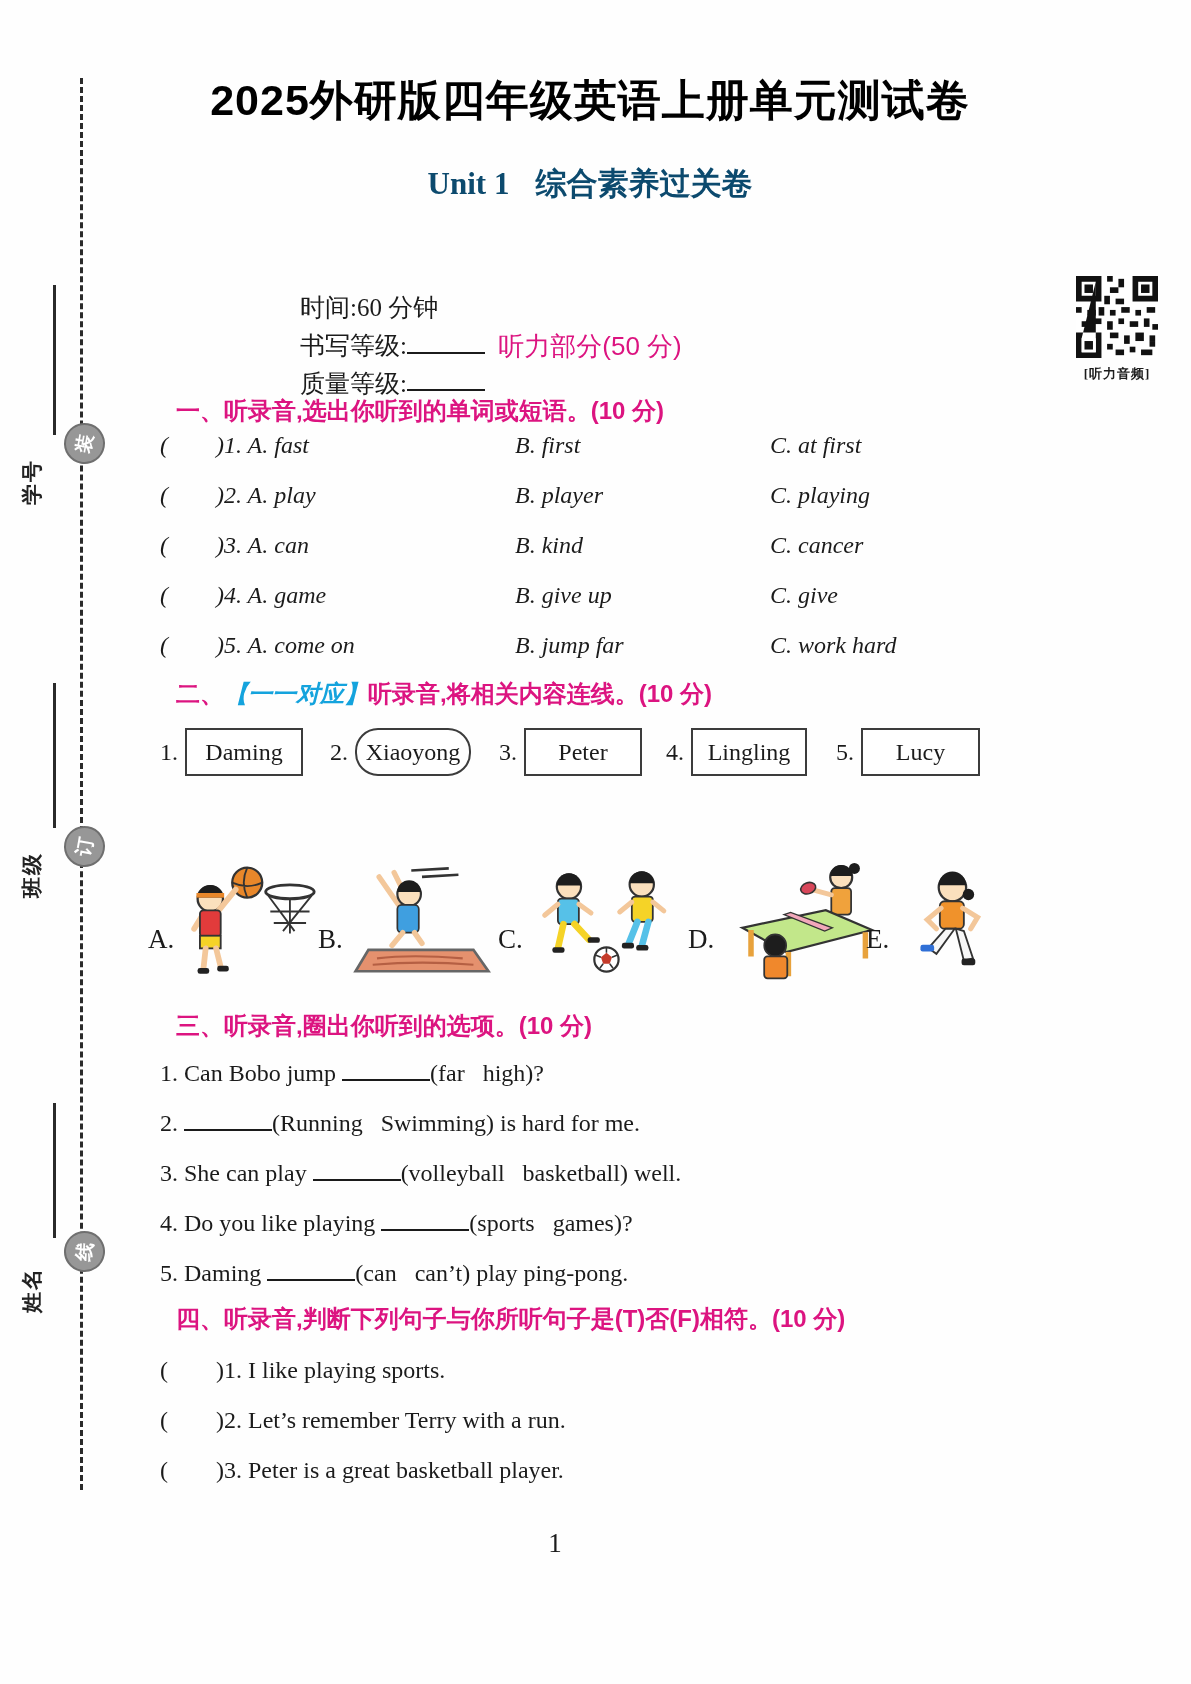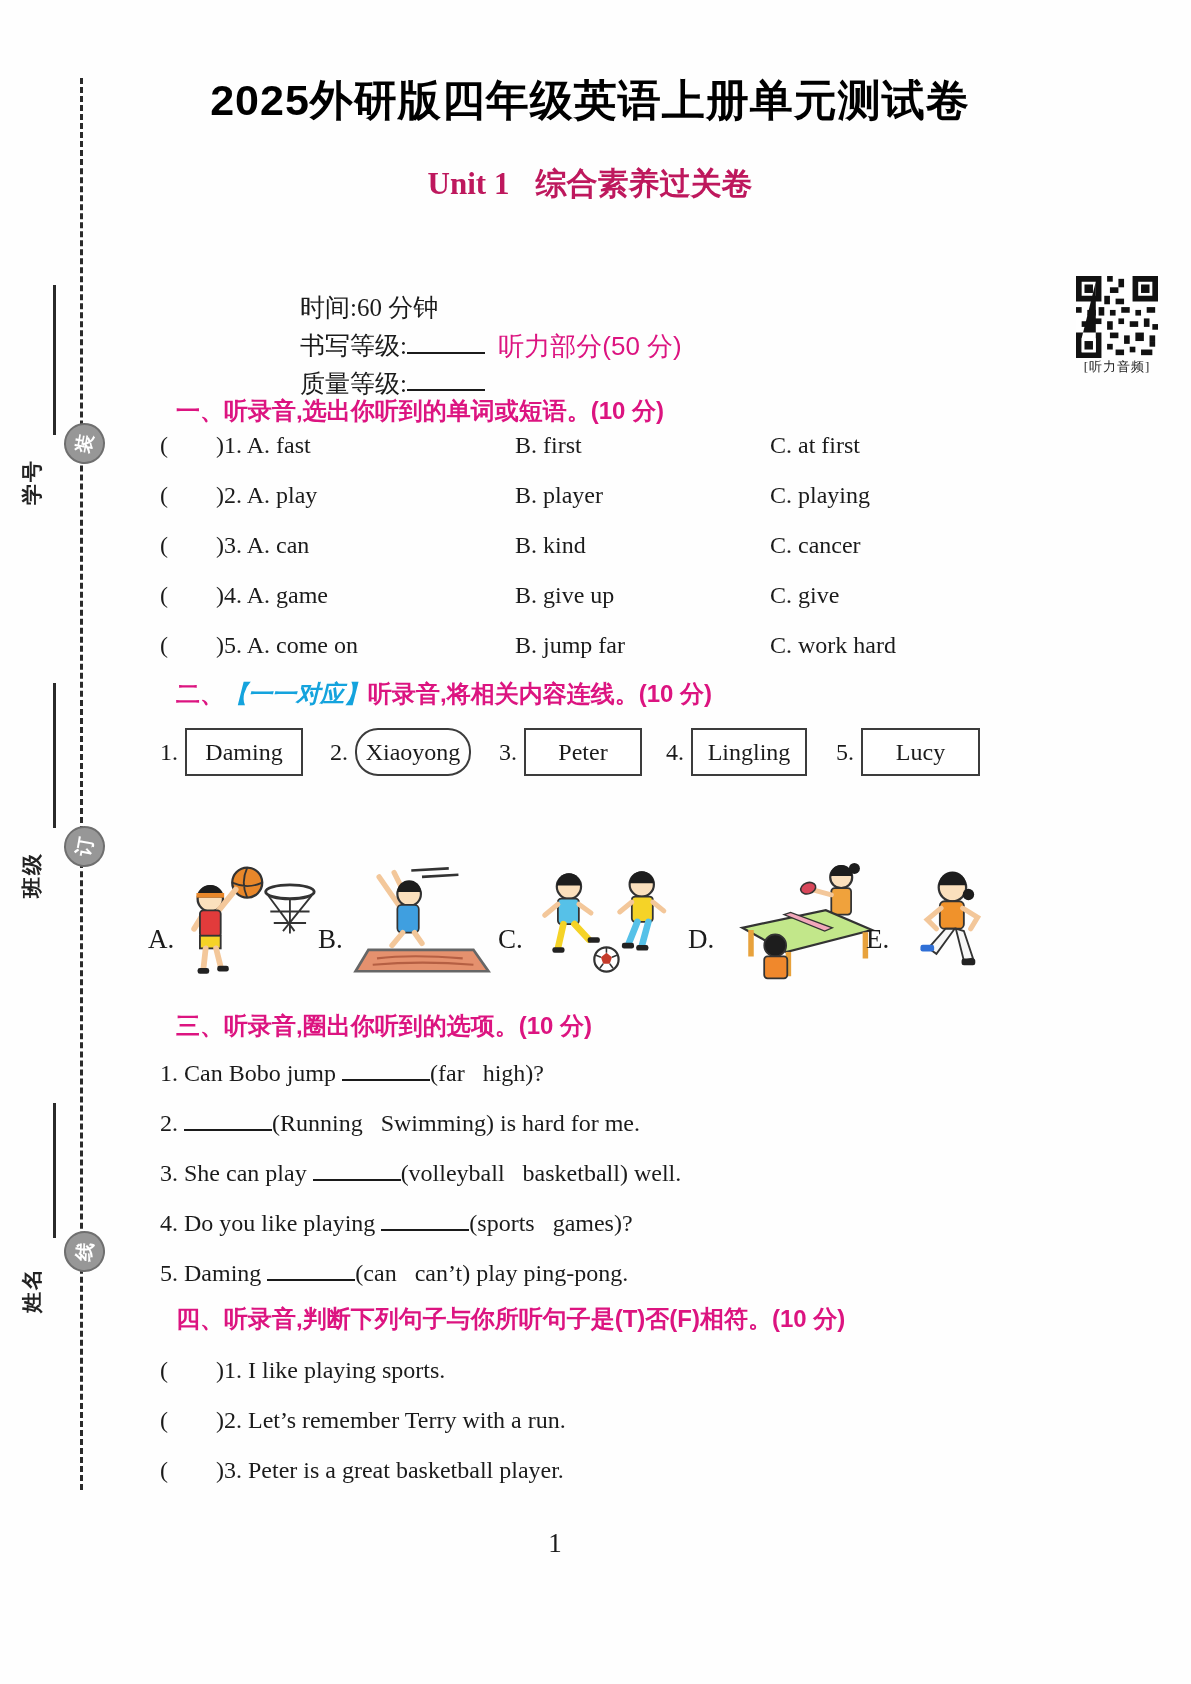--- a/index.html
+++ b/index.html
@@ -19,44 +19,44 @@
         background:#979797;border:2px solid #6f6f6f;display:flex;align-items:center;
         justify-content:center;color:#ffffff;font-family:"Liberation Sans",sans-serif;
         font-size:19px;font-weight:bold;transform:rotate(-80deg);}
   .sl1{top:423px;} .sl2{top:826px;} .sl3{top:1231px;}
 
   
   .title{position:absolute;top:72px;left:110px;width:960px;text-align:center;
          font-family:"Liberation Sans",sans-serif;font-weight:900;font-size:43px;
          letter-spacing:1px;color:#000;}
   .subtitle{position:absolute;top:163px;left:110px;width:960px;text-align:center;font-size:31px;
-            font-weight:bold;color:#be185d;}
+            font-weight:bold;color:#0c4a6e;}
   .subtitle .en{font-family:"Liberation Serif",serif;margin-right:26px;}
   .subtitle .cn{font-family:"Liberation Sans",sans-serif;}
   .inforow{position:absolute;top:263px;left:275px;font-size:25px;white-space:pre;}
   .inforow .gap{display:inline-block;width:28px;}
   .blankline{display:inline-block;border-bottom:2.5px solid #1b1b1b;height:1.1em;}
   .w75{width:78px;} .w88{width:88px;}
 
   .qr{position:absolute;top:276px;left:1076px;width:82px;text-align:center;}
   .qr svg{display:block;}
-  .qr-caption{margin-top:0;font-size:13px;letter-spacing:1px;white-space:nowrap;}
+  .qr-caption{margin-top:7px;font-size:13px;letter-spacing:1px;white-space:nowrap;font-weight:bold;}
 
   
   .part-title{position:absolute;top:329px;left:110px;width:960px;text-align:center;
               font-family:"Liberation Sans",sans-serif;font-weight:normal;font-size:26px;}
   .sec-head{position:absolute;left:128px;font-family:"Liberation Sans",sans-serif;
             font-weight:bold;font-size:24px;white-space:pre;margin-left:48px;}
   .magenta{color:#dc1480;}
   .cyan{color:#14a3dd;text-align:center;}
 
   
   .s1rows{position:absolute;top:420px;left:160px;width:880px;}
   .s1row{display:grid;grid-template-columns:355px 255px 1fr;height:50px;line-height:50px;
-         font-size:24px;white-space:pre;}
+         font-size:24px;white-space:pre;font-style:italic;}
 
   
   .names{position:absolute;top:726px;left:0;width:1191px;height:56px;font-size:24px;}
   .ng{position:absolute;top:0;display:flex;align-items:center;height:52px;}
   .ng .num{margin-right:7px;}
   .namebox{border:2px solid #3c3c3c;height:44px;display:flex;align-items:center;
            justify-content:center;font-size:24px;background:#fff;}
   .pics{position:absolute;top:845px;left:0;width:1191px;height:152px;}
   .pic{position:absolute;display:flex;align-items:flex-end;}
   .pic .plabel{font-size:27px;margin-right:4px;margin-bottom:38px;}

